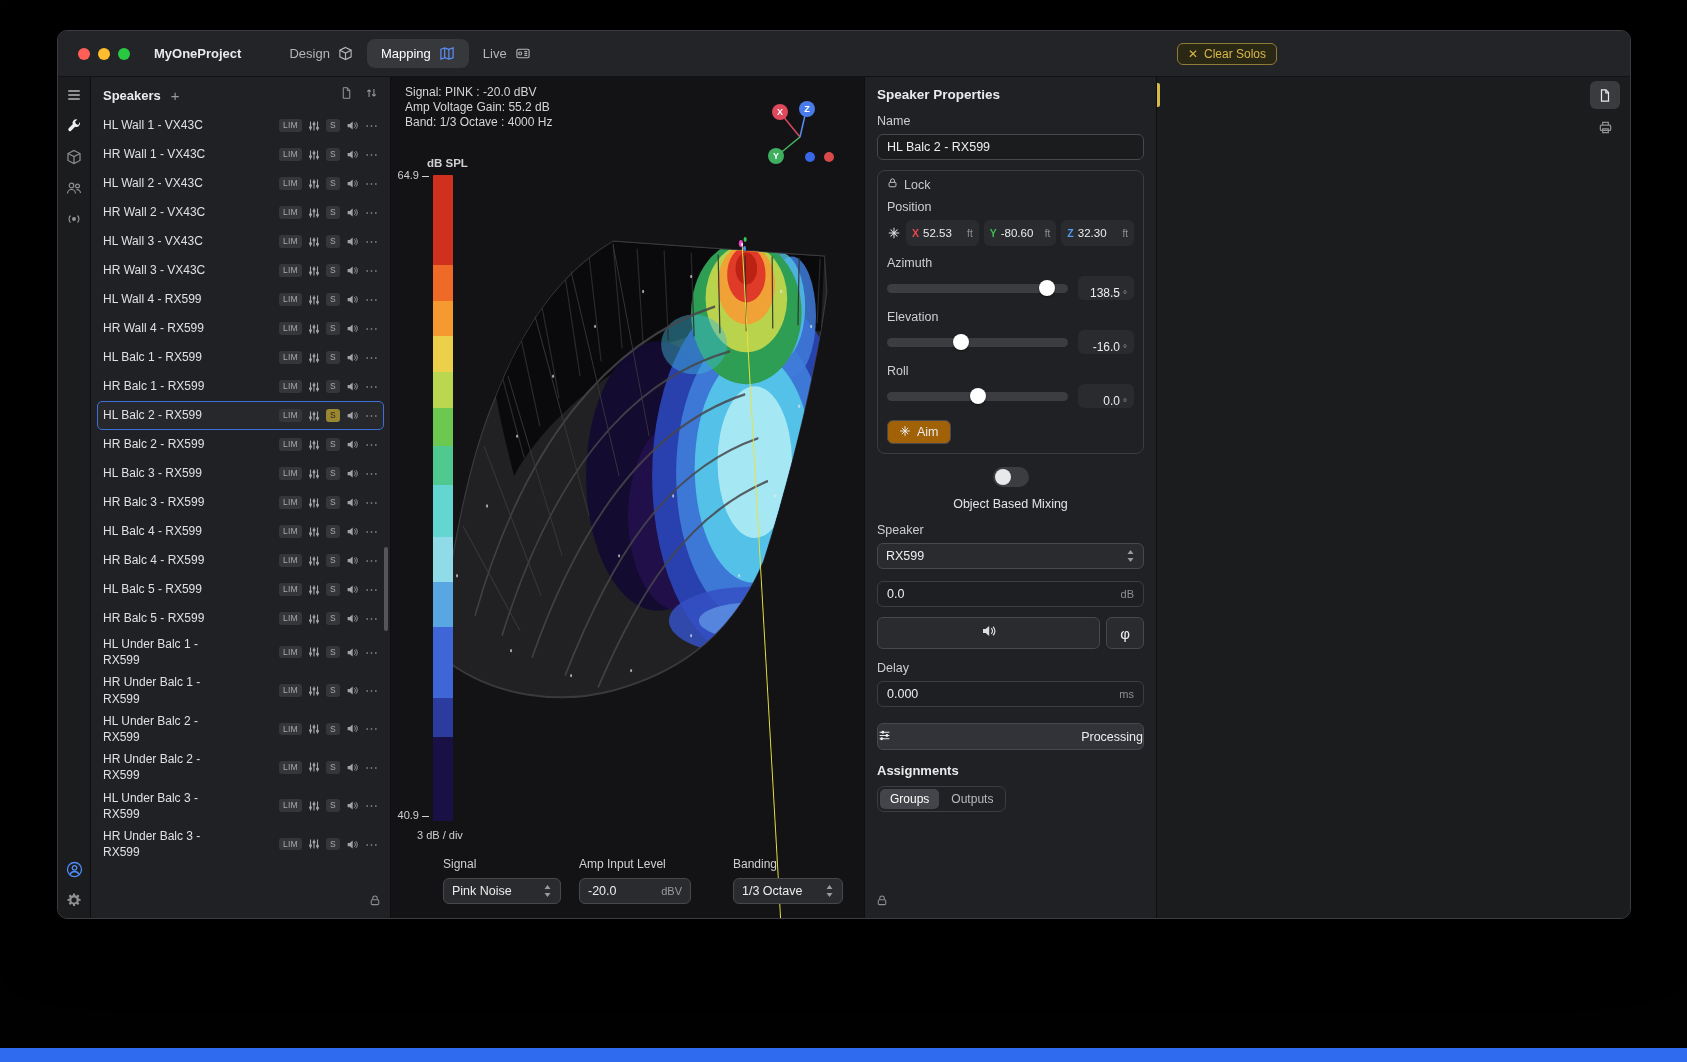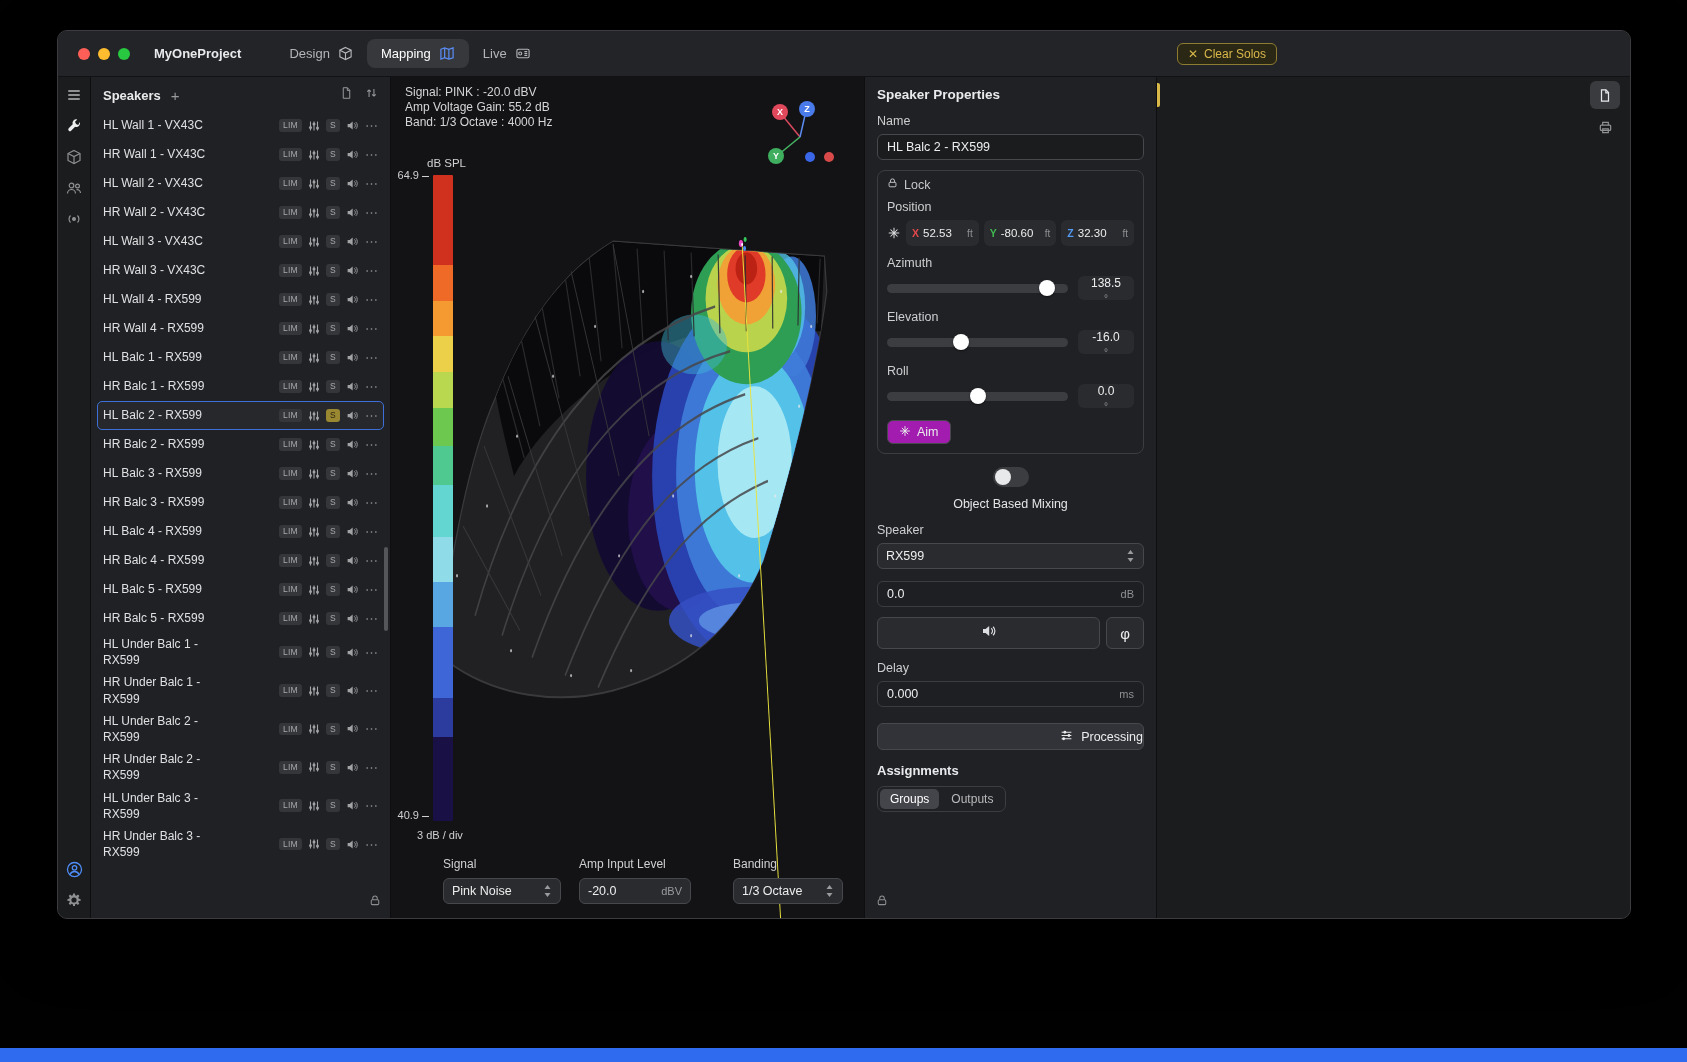--- a/index.html
+++ b/index.html
@@ -60,21 +60,21 @@
   .sb-scroll { position:absolute; right:2px; top:470px; width:4px; height:84px; background:#55565a; border-radius:2px; }
   .sb-lock { position:absolute; right:9px; bottom:7px; color:#8d8e90; }
 
   
   .viewport { flex:1; position:relative; background:#131315; overflow:hidden; }
   .scene { position:absolute; inset:0; width:100%; height:100%; }
   .info { position:absolute; left:14px; top:8px; font-size:12px; color:#d4d5d7; line-height:15px; }
   .gizmo { position:absolute; right:16px; top:22px; }
 
   .scalewrap { position:absolute; left:0; top:80px; width:110px; }
-  .scale-title { position:absolute; left:36px; top:0; font-size:11.5px; color:#cfd0d2; }
+  .scale-title { position:absolute; left:36px; top:0; font-size:11.5px; color:#cfd0d2;font-weight:bold; }
   .scale-bar { position:absolute; left:42px; top:18px; width:20px; height:646px; border-radius:1px;
     background:linear-gradient(to bottom,
       #d0311f 0%,#d0311f 14%, #ef6a26 14%,#ef6a26 19.5%, #f59a31 19.5%,#f59a31 25%,
       #edd04a 25%,#edd04a 30.5%, #b9d74f 30.5%,#b9d74f 36%, #6cc84f 36%,#6cc84f 42%,
       #4fc98f 42%,#4fc98f 48%, #63d6d2 48%,#63d6d2 56%, #8fdbe8 56%,#8fdbe8 63%,
       #58a7e3 63%,#58a7e3 70%, #3f66d6 70%,#3f66d6 81%, #2b3c9e 81%,#2b3c9e 87%,
       #191046 87%,#191046 100%); }
   .scale-max,.scale-min { position:absolute; right:72px; font-size:11px; color:#cfd0d2; white-space:nowrap; }
   .scale-max::after,.scale-min::after { content:""; display:inline-block; width:7px; border-top:1px solid #cfd0d2; vertical-align:middle; margin-left:3px; }
   .scale-max { top:12px; } .scale-min { top:652px; }
@@ -103,43 +103,43 @@
     gap:4px; padding:0 6px; font-size:11.5px; }
   .ax { font-weight:bold; font-size:10.5px; }
   .ax.axx{color:#e5484d}.ax.axy{color:#3fb950}.ax.axz{color:#539bf5}
   .posval { color:#eceded; }
   .posunit { color:#8f9092; font-size:10px; margin-left:auto; }
   .sliderrow { display:flex; align-items:center; gap:10px; margin:6px 0 10px; }
   .track { flex:1; height:9px; background:#3c3d41; border-radius:5px; position:relative; }
   .thumb { position:absolute; top:50%; transform:translateY(-50%); width:16px; height:16px;
     background:#fff; border-radius:50%; box-shadow:0 1px 2px rgba(0,0,0,.5); }
   .valbox { width:56px; height:24px; background:#2a2b2e; border-radius:6px; display:flex;
-    align-items:center; padding:0 7px; gap:3px;flex-direction:column; }
+    align-items:flex-end; padding:0 7px; gap:3px; }
   .valbox .vv { flex:1; text-align:right; font-size:12px; color:#eceded; }
   .valbox .vu { color:#8f9092; font-size:10px; }
   .aim-btn { display:inline-flex; align-items:center; gap:6px; height:24px; padding:0 11px;
-    background:#a21caf; border:1px solid #47484c; border-radius:6px; color:#e8e9ea;
+    background:#a16207; border:1px solid #47484c; border-radius:6px; color:#e8e9ea;
     font-size:12.5px; width:fit-content; margin-top:2px; }
   .togglerow { display:flex; align-items:center; gap:10px; margin:13px 2px 12px;flex-direction:column; }
   .toggle { width:36px; height:20px; border-radius:10px; background:#3c3d41; position:relative; }
   .knob { position:absolute; left:2px; top:2px; width:16px; height:16px; background:#e8e9ea; border-radius:50%; }
   .toggle-label { font-size:12.5px; color:#e4e5e7; }
   .select { height:26px; background:#2a2b2e; border:1px solid #47484c; border-radius:6px;
     display:flex; align-items:center; padding:0 8px; font-size:12.5px; color:#eceded; margin-bottom:12px; }
   .select .chev { margin-left:auto; color:#9a9b9d; display:flex; }
   .well { height:26px; background:#1e1f22; border:1px solid #3c3d41; border-radius:6px;
     display:flex; align-items:center; padding:0 9px; font-size:12.5px; color:#eceded; margin-bottom:10px; }
   .well .unit { margin-left:auto; color:#8f9092; font-size:11px; }
   .btnrow { display:flex; gap:6px; margin-bottom:12px; }
   .mute-btn { flex:1; height:32px; background:#2a2b2e; border:1px solid #47484c; border-radius:6px;
     display:flex; align-items:center; justify-content:center; color:#dcdde0; }
   .phase-btn { width:38px; height:32px; background:#2a2b2e; border:1px solid #47484c; border-radius:6px;
     display:flex; align-items:center; justify-content:center; color:#eceded; font-size:15px; }
   .processing-btn { height:27px; background:#323338; border:1px solid #47484c; border-radius:6px;
-    display:flex; align-items:center; justify-content:flex-end; gap:8px; color:#eceded;
+    display:flex; align-items:center; justify-content:space-between; gap:8px; color:#eceded;
     font-size:12.5px; margin:6px 0 13px; }
   .assign-title { font-size:13px; font-weight:bold; color:#e9eaec; margin-bottom:8px; }
   .tabs2 { display:inline-flex; gap:2px; border:1px solid #3c3d41; border-radius:7px; padding:2px;
     width:fit-content; margin-bottom:8px; }
   .tab2 { padding:3px 10px; font-size:12px; color:#b9babc; border-radius:5px; }
   .tab2.active { background:#44454a; color:#fff; }
   .groupsbox { border:1px solid #3c3d41; border-radius:8px; padding:4px 0; }
   .group-row { display:flex; align-items:center; padding:3px 10px; min-height:21px;
     font-size:12.5px; color:#e6e7e9; }
   .gcheck { margin-left:auto; display:none; }

